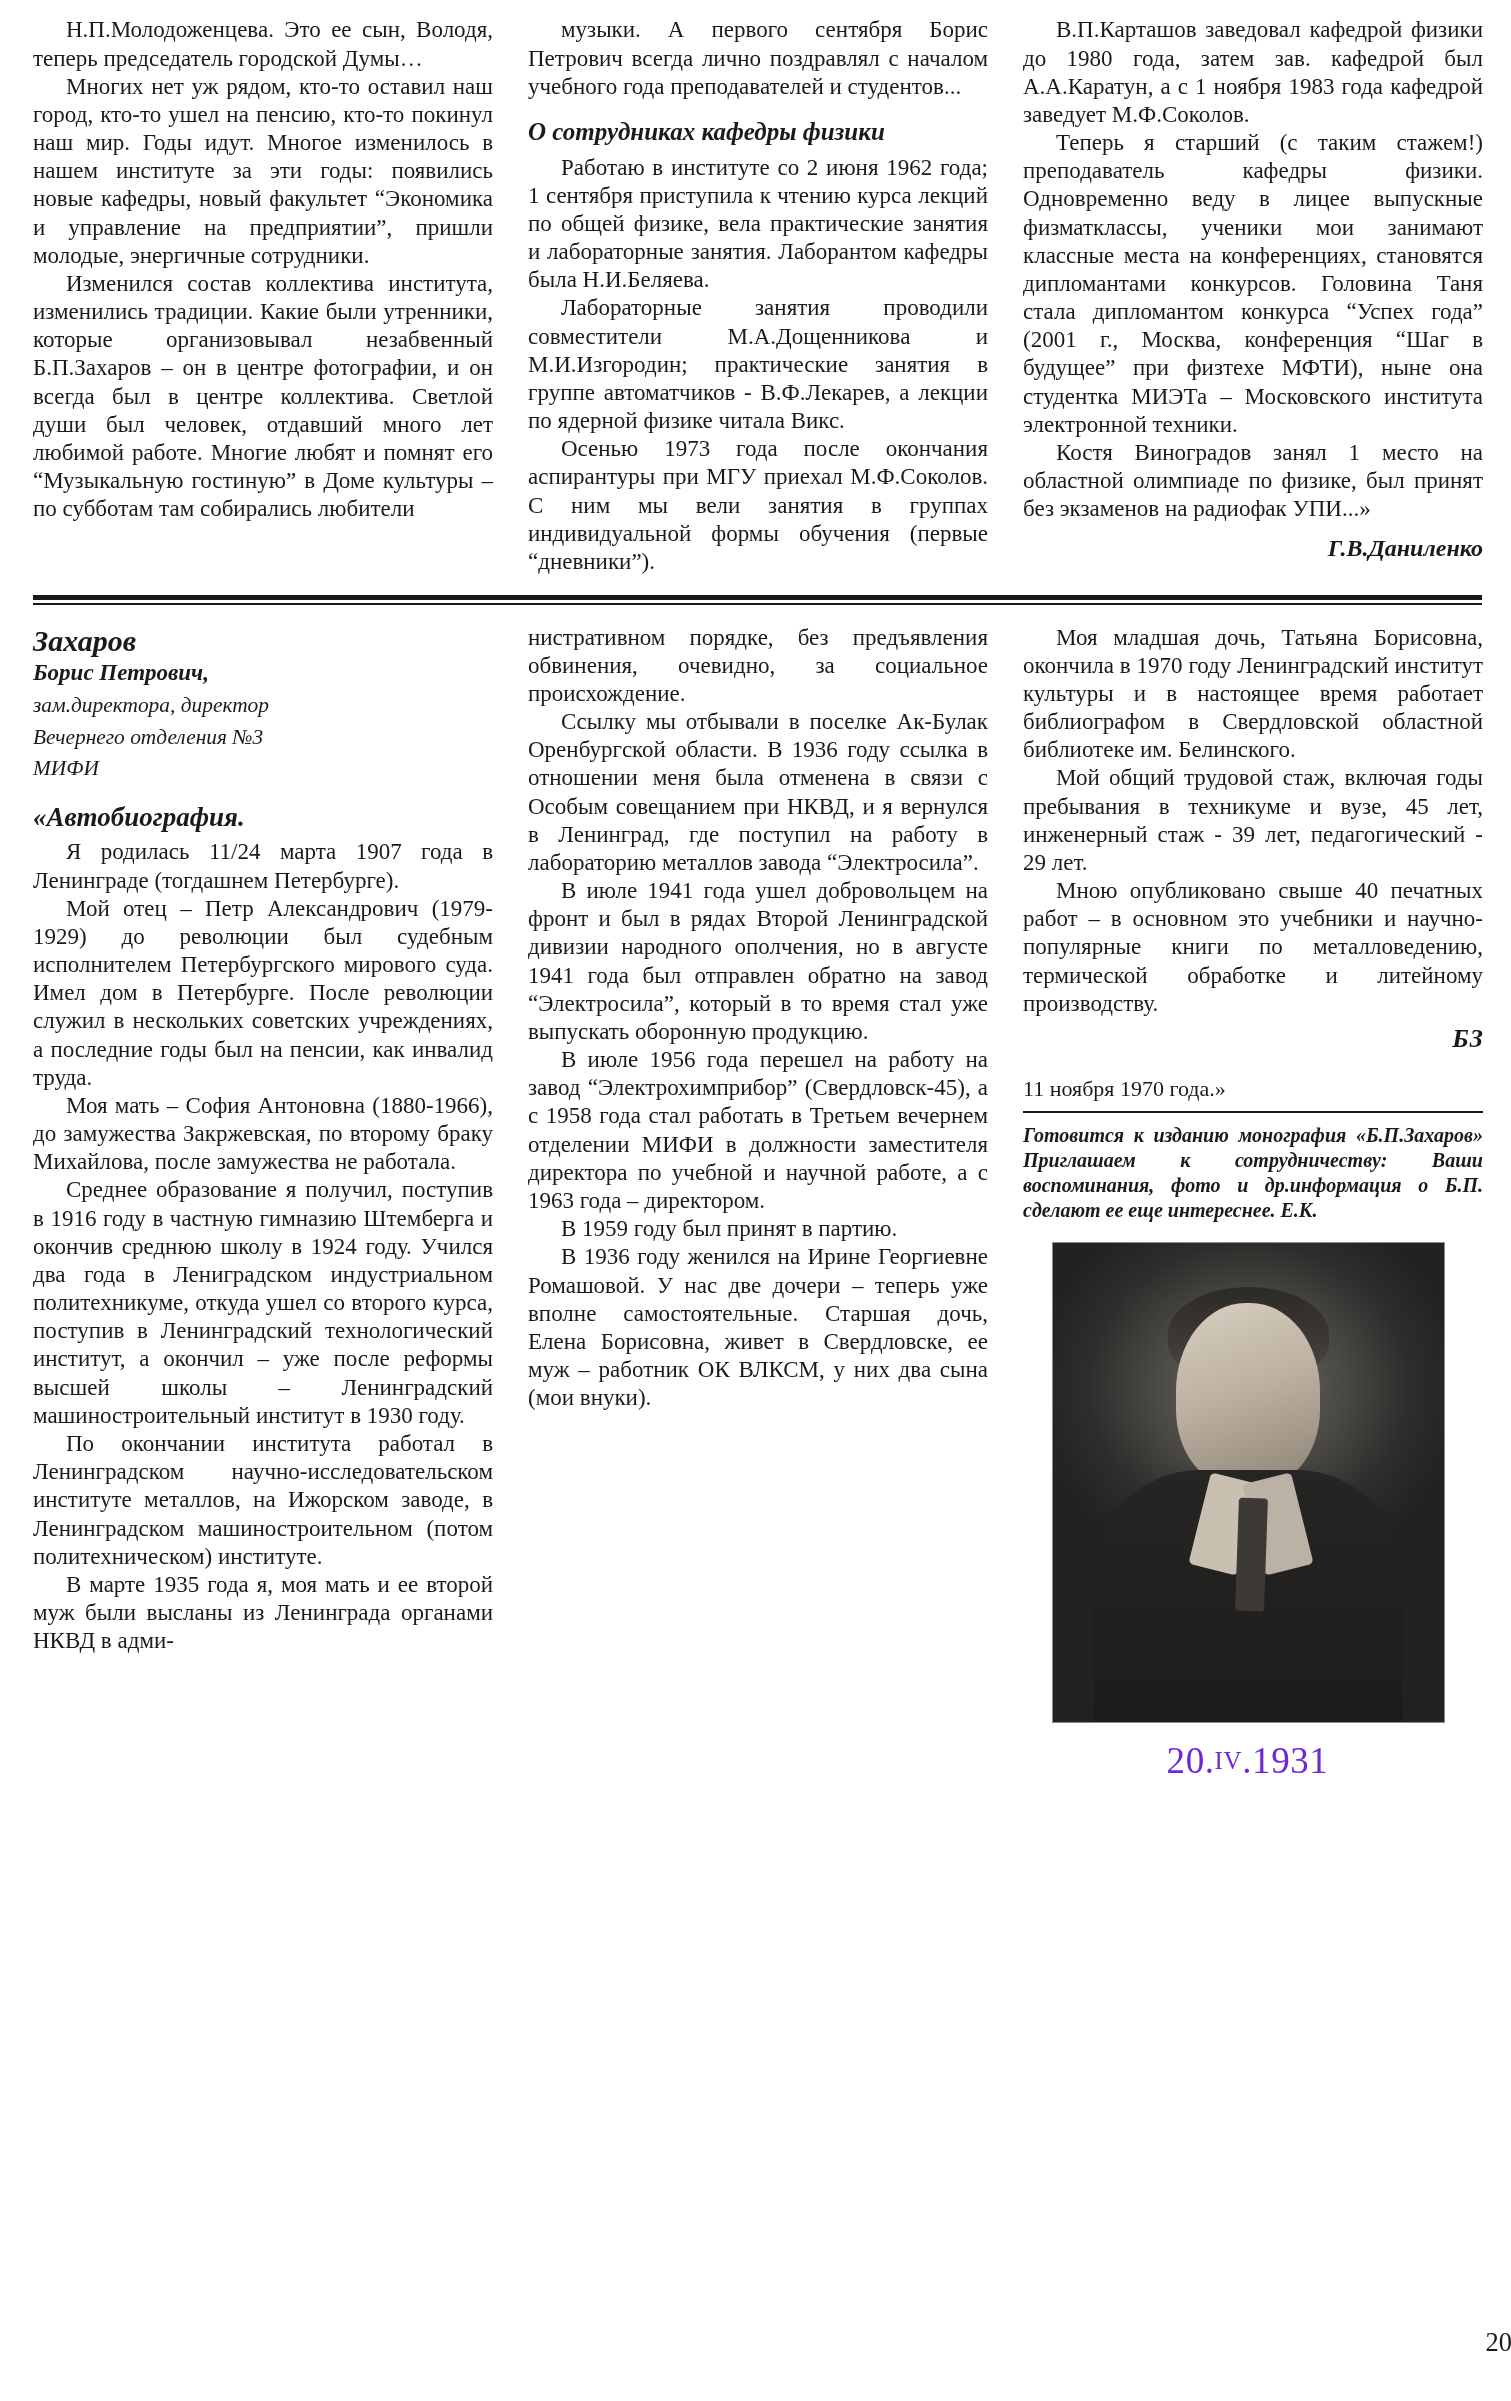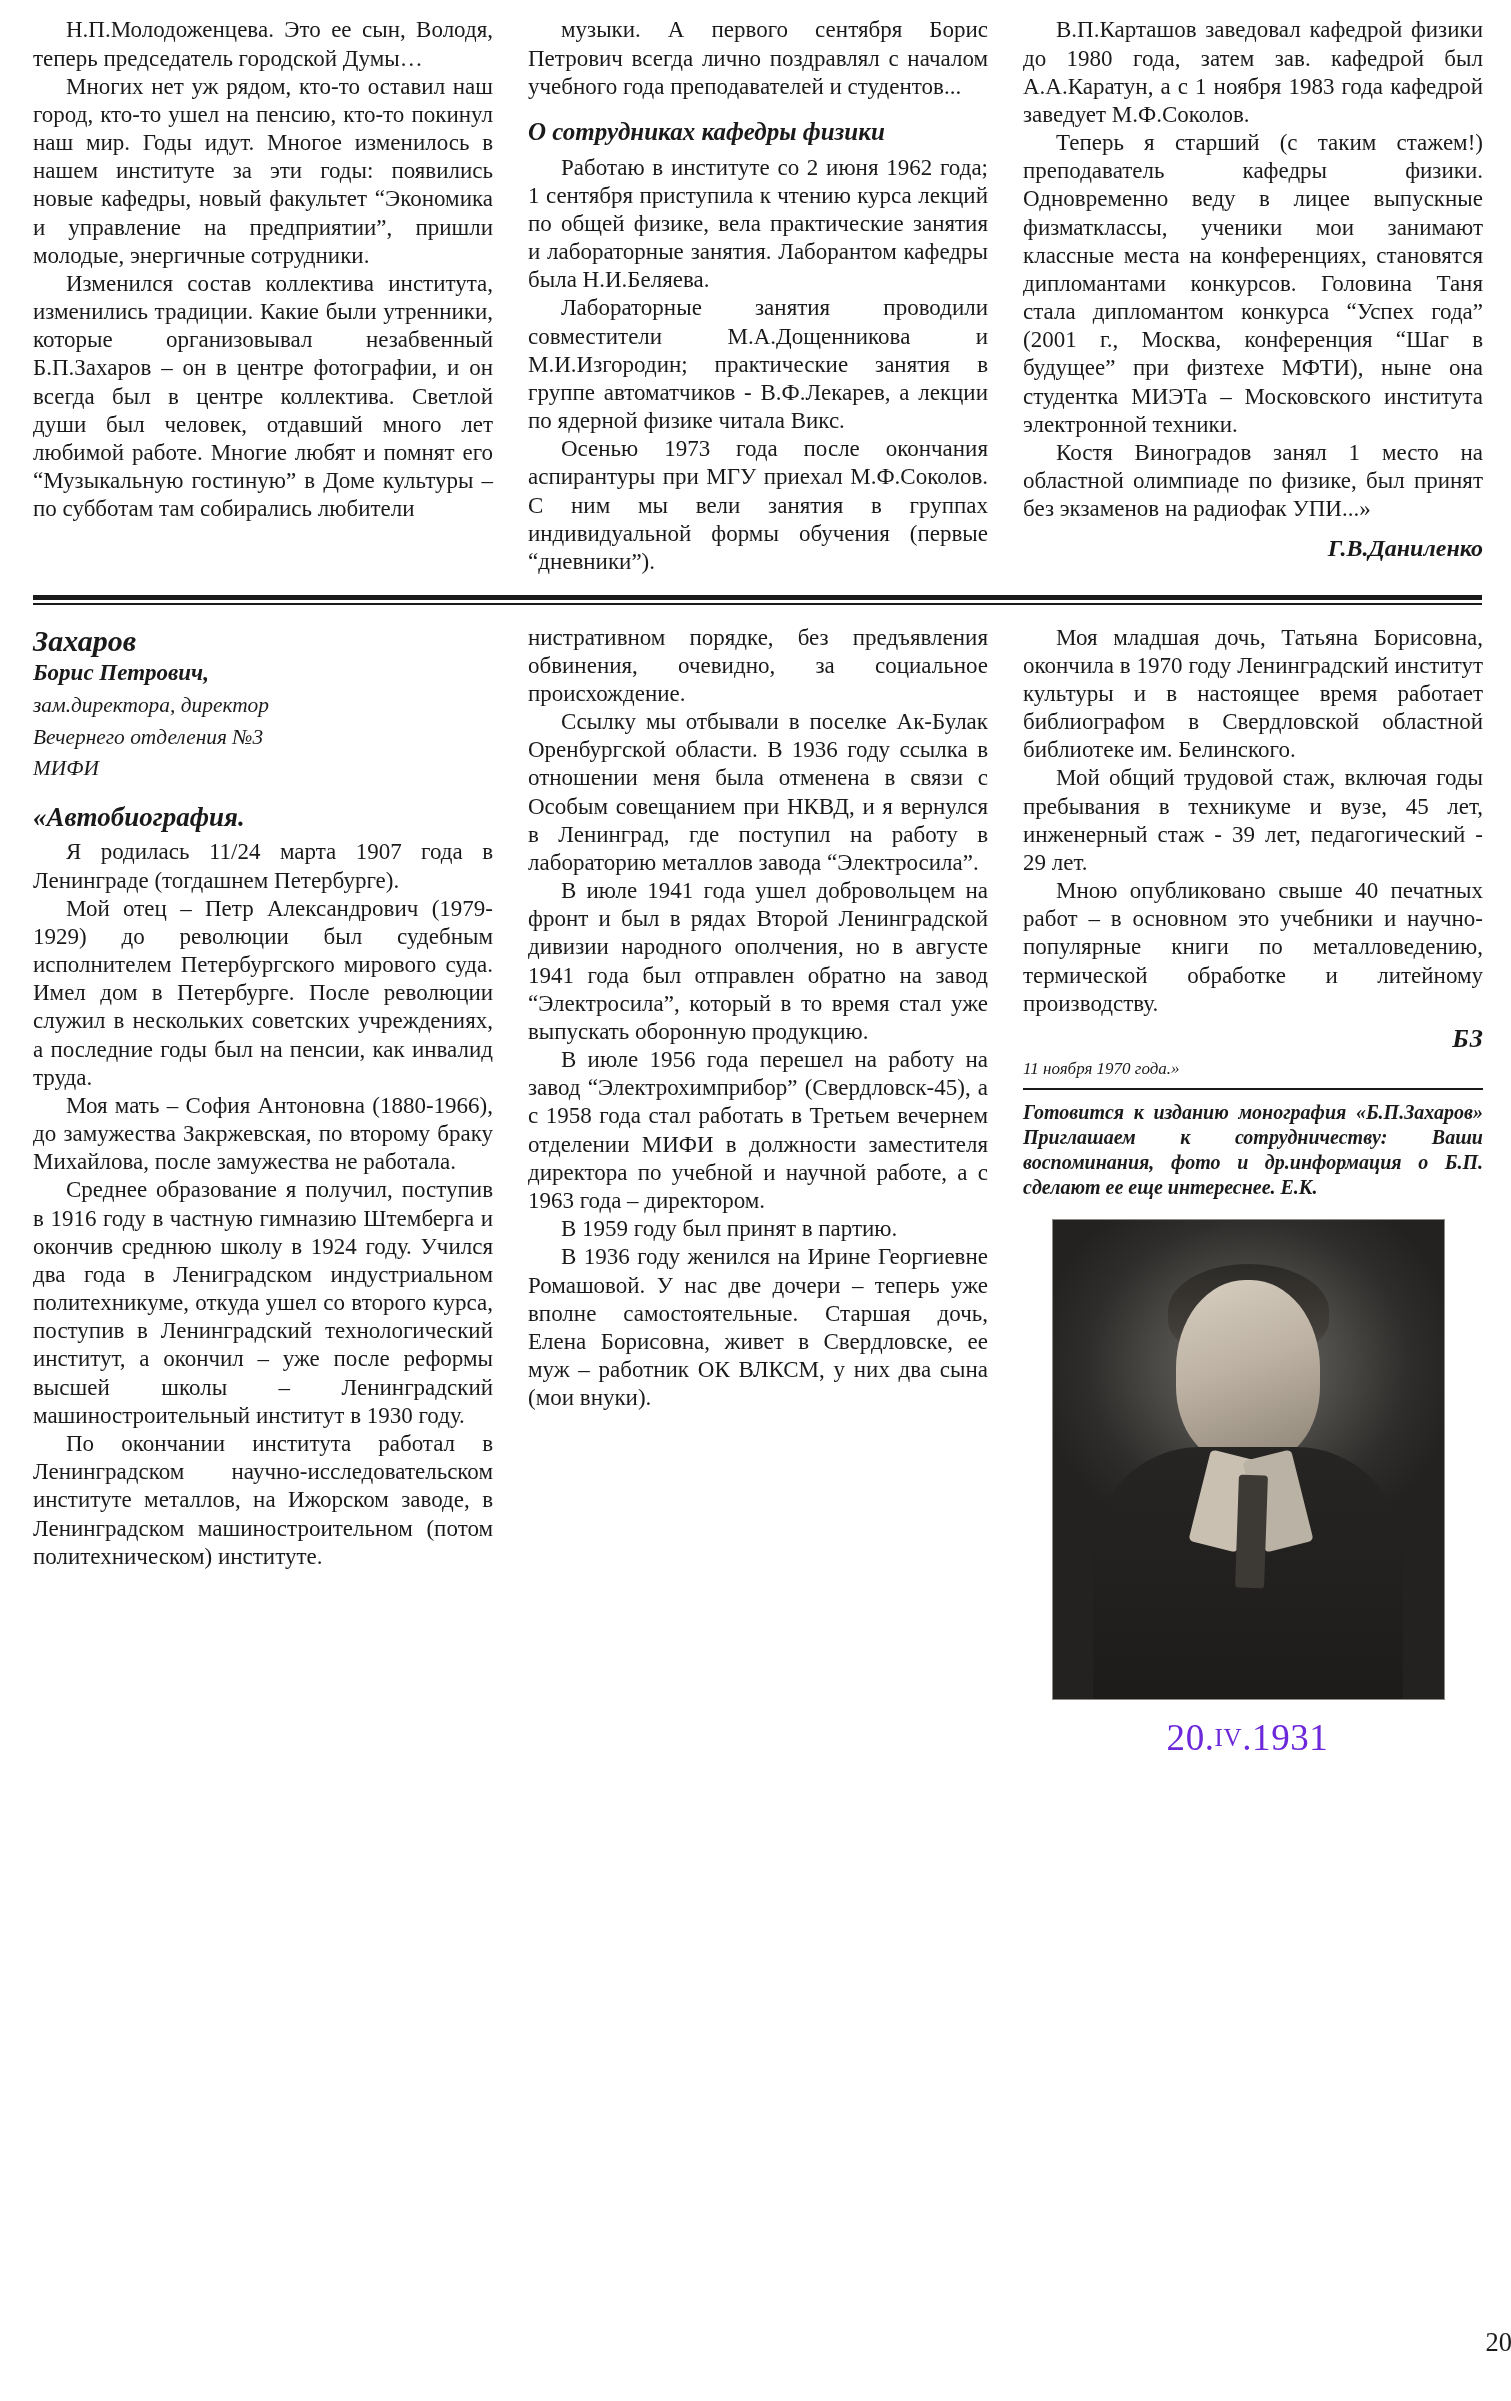--- a/index.html
+++ b/index.html
@@ -109,23 +109,22 @@
     margin-top: 12px;
   }
   .signature-bz {
     text-align: right;
     font-size: 26px;
     font-weight: bold;
     font-style: italic;
     margin-top: 6.3px;
   }
   .date-line {
-    font-size: 17px;
-    font-style: italic;
-    margin-top: 5px;
+    font-size: 22px;
+    margin-top: 22px;
   }
   .note {
     font-size: 20px;
     font-style: italic;
     font-weight: bold;
     line-height: 1.25;
     text-align: justify;
   }
 
   
@@ -258,20 +257,21 @@
         <div class="person-role">Вечернего отделения №3</div>
         <div class="person-role">МИФИ</div>
 
         <h3 class="auto-head">«Автобиография.</h3>
 
         <p>Я родилась 11/24 марта 1907 года в Ленинграде (тогдашнем Петербурге).</p>
         <p>Мой отец – Петр Александрович (1979-1929) до революции был судебным исполнителем Петербургского мирового суда. Имел дом в Петербурге. После революции служил в нескольких советских учреждениях, а последние годы был на пенсии, как инвалид труда.</p>
         <p>Моя мать – София Антоновна (1880-1966), до замужества Закржевская, по второму браку Михайлова, после замужества не работала.</p>
         <p>Среднее образование я получил, поступив в 1916 году в частную гимназию Штемберга и окончив среднюю школу в 1924 году. Учился два года в Лениградском индустриальном политехникуме, откуда ушел со второго курса, поступив в Ленинградский технологический институт, а окончил – уже после реформы высшей школы – Ленинградский машиностроительный институт в 1930 году.</p>
         <p>По окончании института работал в Ленинградском научно-исследовательском институте металлов, на Ижорском заводе, в Ленинградском машиностроительном (потом политехническом) институте.</p>
+        <p>В марте 1935 года я, моя мать и ее второй муж были высланы из Ленинграда органами НКВД в адми-</p>
       </div>
 
       <div class="col">
         <p class="noindent">нистративном порядке, без предъявления обвинения, очевидно, за социальное происхождение.</p>
         <p>Ссылку мы отбывали в поселке Ак-Булак Оренбургской области. В 1936 году ссылка в отношении меня была отменена в связи с Особым совещанием при НКВД, и я вернулся в Ленинград, где поступил на работу в лабораторию металлов завода “Электросила”.</p>
         <p>В июле 1941 года ушел добровольцем на фронт и был в рядах Второй Ленинградской дивизии народного ополчения, но в августе 1941 года был отправлен обратно на завод “Электросила”, который в то время стал уже выпускать оборонную продукцию.</p>
         <p>В июле 1956 года перешел на работу на завод “Электрохимприбор” (Свердловск-45), а с 1958 года стал работать в Третьем вечернем отделении МИФИ в должности заместителя директора по учебной и научной работе, а с 1963 года – директором.</p>
         <p>В 1959 году был принят в партию.</p>
         <p>В 1936 году женился на Ирине Георгиевне Ромашовой. У нас две дочери – теперь уже вполне самостоятельные. Старшая дочь, Елена Борисовна, живет в Свердловске, ее муж – работник ОК ВЛКСМ, у них два сына (мои внуки).</p>
       </div>

